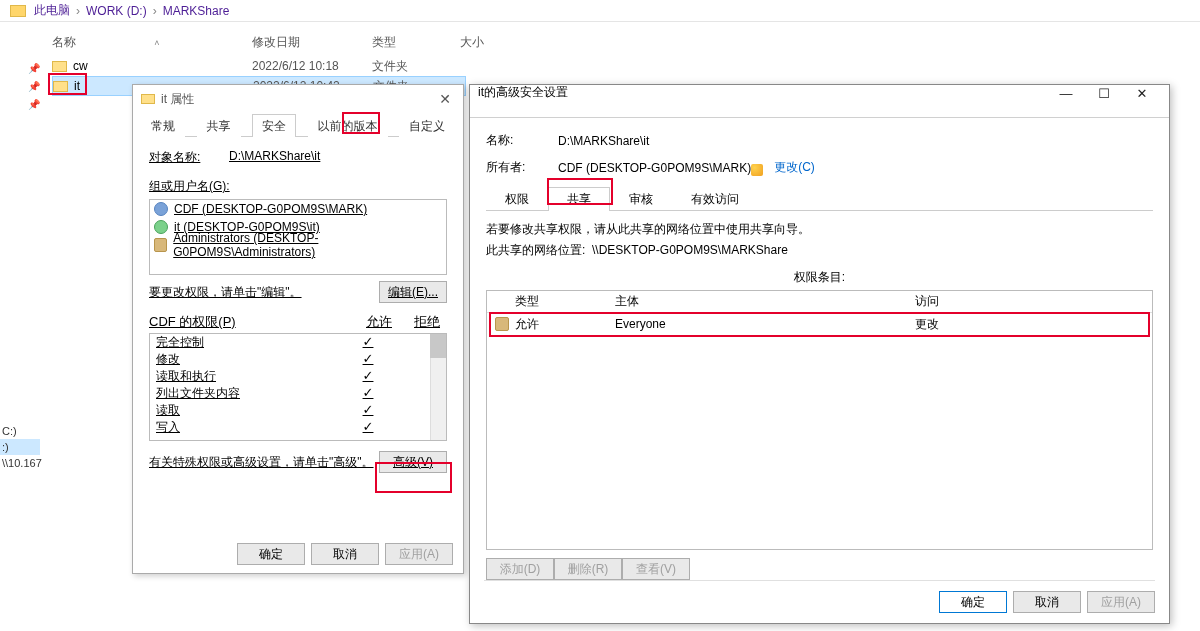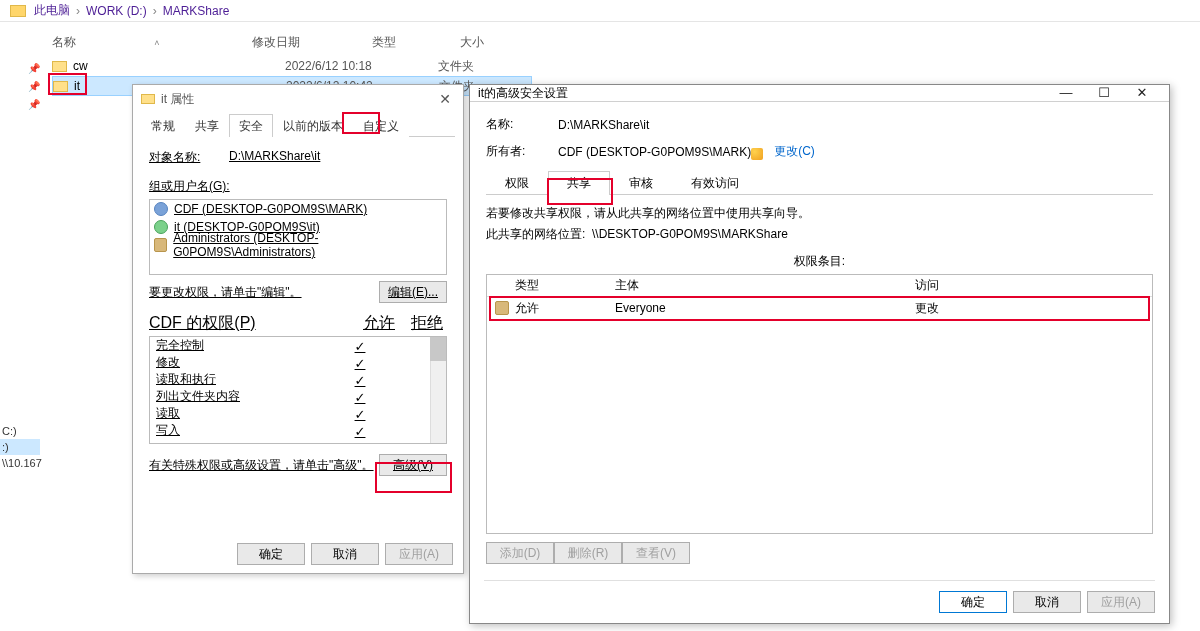--- a/index.html
+++ b/index.html
@@ -13,21 +13,21 @@
 
 .list-header { position: absolute; top: 30px; left: 52px; right: 0; height: 24px; display: flex; align-items: center; color: #555; }
 .list-header .col { font-weight: normal; }
 .col-name   { width: 200px; }
 .col-date   { width: 120px; }
 .col-type   { width: 88px; }
 .col-size   { width: 88px; }
 .list-header .sort { margin-left: 75px; color: #888; font-size: 9px; }
 
 .file-rows { position: absolute; top: 56px; left: 52px; }
-.file-row { height: 20px; display: flex; align-items: center; gap: 33px; }
+.file-row { height: 20px; display: flex; align-items: center; }
 .file-row .folder-icon-sm { width: 15px; height: 11px; background: #ffe08a; border: 1px solid #e0b84a; margin-right: 6px; }
 .file-row.selected { background: #cce8ff; border: 1px solid #99d1ff; padding-right: 4px; }
 .file-row .c-name { width: 200px; display: flex; align-items: center; }
 .file-row .c-date { width: 120px; color: #555; }
 .file-row .c-type { width: 88px; color: #555; }
 .highlight-sel { position: absolute; top: 73px; left: 48px; width: 39px; height: 22px; border: 2px solid #e4002b; }
 
 
 .pin-col { position: absolute; left: 28px; top: 63px; display: flex; flex-direction: column; gap: 7px; color: #bbb; font-size: 10px; }
 
@@ -35,63 +35,63 @@
 .sidebar-frag { position: absolute; left: 0; bottom: 160px; width: 40px; font-size: 11px; color: #333; }
 .sidebar-frag div { padding: 2px 2px; }
 .sidebar-frag .hl { background: #cce8ff; }
 
 
 .dlg-props { position: absolute; top: 84px; left: 132px; width: 332px; height: 490px; background: #fff; border: 1px solid #aaa; box-shadow: 2px 2px 6px rgba(0,0,0,0.2); }
 .dlg-title { height: 28px; display: flex; align-items: center; padding: 0 8px; color: #555; }
 .dlg-title .folder-icon-sm { width: 14px; height: 10px; background: #ffe08a; border: 1px solid #e0b84a; margin-right: 6px; }
 .dlg-title .close { margin-left: auto; color: #555; font-size: 14px; padding: 0 4px; }
 
-.tabbar { display: flex; height: 24px; border-bottom: 1px solid #ccc; margin: 0 8px; }
+.tabbar { display: flex; height: 24px; border-bottom: 1px solid #ccc; margin: 0 8px; justify-content: space-between; }
 .tab { padding: 0 9px; line-height: 22px; border: 1px solid transparent; border-bottom: none; position: relative; top: 1px; background: #fff; color: #333; }
 .tab.active { border-color: #ccc; background: #fff; }
 .tab-hl-box { position: absolute; top: 27px; left: 209px; width: 38px; height: 22px; border: 2px solid #e4002b; pointer-events: none; }
 
 .props-body { padding: 12px 16px 0 16px; text-decoration: underline; }
 .field-row { display: flex; margin-bottom: 12px; }
 .field-label { width: 80px; }
 .field-value { flex: 1; }
 
 .listbox { border: 1px solid #bbb; height: 76px; overflow: hidden; background: #fff; margin-bottom: 6px; }
 .listbox .item { display: flex; align-items: center; height: 18px; padding: 0 4px; }
 .listbox .usr-ico { width: 14px; height: 14px; border-radius: 50%; background: #7aa2d8; border: 1px solid #5784c0; margin-right: 6px; }
 .listbox .usr-ico.green { background: #7bd18b; border-color: #4aa35c; }
 .listbox .usr-ico.grp { border-radius: 2px; background: #d8b87a; border-color: #b8954c; }
 
 .hint-row { display: flex; align-items: center; margin-bottom: 10px; }
 .hint-row .btn { margin-left: auto; }
 
-.perm-head { display: flex; font-size: 16px; margin-bottom: 2px; }
+.perm-head { display: flex; font-size: 13px; margin-bottom: 2px; }
 .perm-head .pname { flex: 1; }
 .perm-head .pallow { width: 56px; text-align: center; }
 .perm-head .pdeny { width: 40px; text-align: center; }
 
 .perm-box { border: 1px solid #bbb; height: 108px; position: relative; overflow: hidden; }
 .perm-box .scroll { position: absolute; right: 0; top: 0; bottom: 0; width: 16px; background: #f0f0f0; border-left: 1px solid #ddd; }
 .perm-box .scroll .thumb { position: absolute; top: 0; right: 0; width: 16px; height: 24px; background: #c8c8c8; }
-.perm-row { display: flex; height: 17px; align-items: flex-end; padding-left: 6px; padding-right: 18px; }
+.perm-row { display: flex; height: 17px; align-items: flex-start; padding-left: 6px; padding-right: 10px; }
 .perm-row .pname { flex: 1; }
 .perm-row .pallow { width: 56px; text-align: center; font-size: 13px; }
 .perm-row .pdeny { width: 40px; }
 
 .adv-row { display: flex; align-items: center; margin-top: 10px; }
 .adv-hl { position: absolute; border: 2px solid #e4002b; }
 
 .btn { min-width: 68px; height: 22px; line-height: 20px; text-align: center; border: 1px solid #adadad; background: #e9e9e9; padding: 0 8px; font-size: 12px; display: inline-block; }
 .btn.disabled { color: #a0a0a0; }
 
 .dlg-buttons { position: absolute; bottom: 8px; right: 10px; display: flex; gap: 6px; }
 
 
 .dlg-adv { position: absolute; top: 84px; left: 469px; width: 701px; height: 540px; background: #fff; border: 1px solid #888; box-shadow: 2px 2px 8px rgba(0,0,0,0.25); }
-.dlg-adv .titlebar { height: 17px; display: flex; align-items: flex-start; padding: 0 8px; border-bottom: 1px solid #d0d0d0; }
+.dlg-adv .titlebar { height: 17px; display: flex; align-items: flex-end; padding: 16px 8px; border-bottom: 1px solid #d0d0d0; }
 .dlg-adv .titlebar .wbtn { width: 38px; text-align: center; color: #222; font-size: 13px; }
 .dlg-adv .titlebar .spacer { flex: 1; }
 .dlg-adv .body { padding: 14px 16px 0 16px; }
 
 .adv-field-row { display: flex; margin-bottom: 10px; align-items: center; }
 .adv-field-row .label { width: 72px; }
 .shield { width: 12px; height: 12px; background: radial-gradient(circle at 30% 30%, #ffd24d, #f0a020); border-radius: 2px; display: inline-block; margin-right: 3px; position: relative; top: 2px; }
 .link { color: #0066cc; margin-left: 8px; }
 
 .adv-tabs { display: flex; border-bottom: 1px solid #ccc; margin-top: 4px; }

